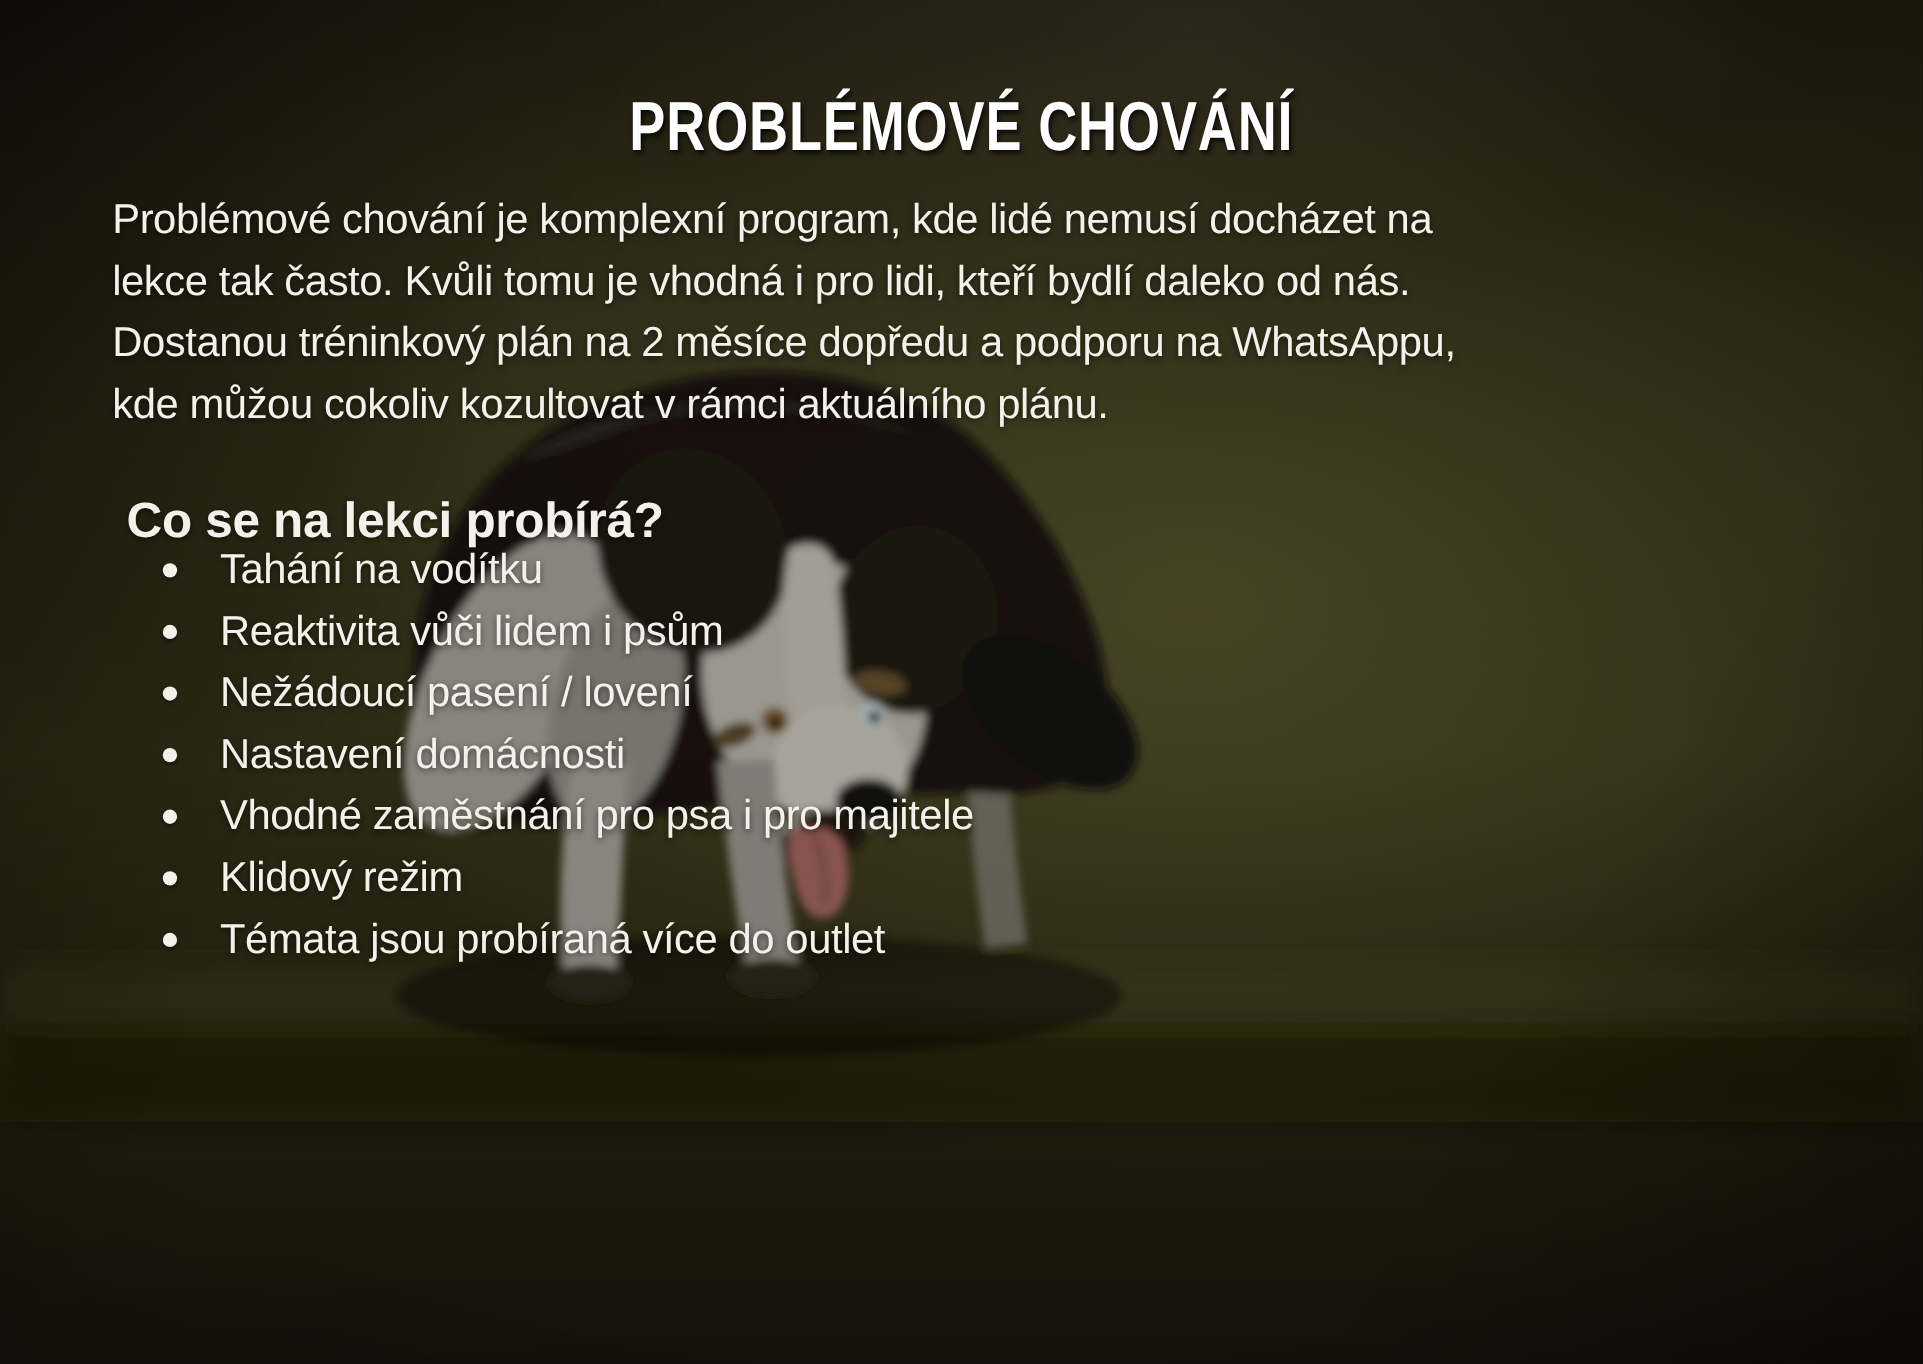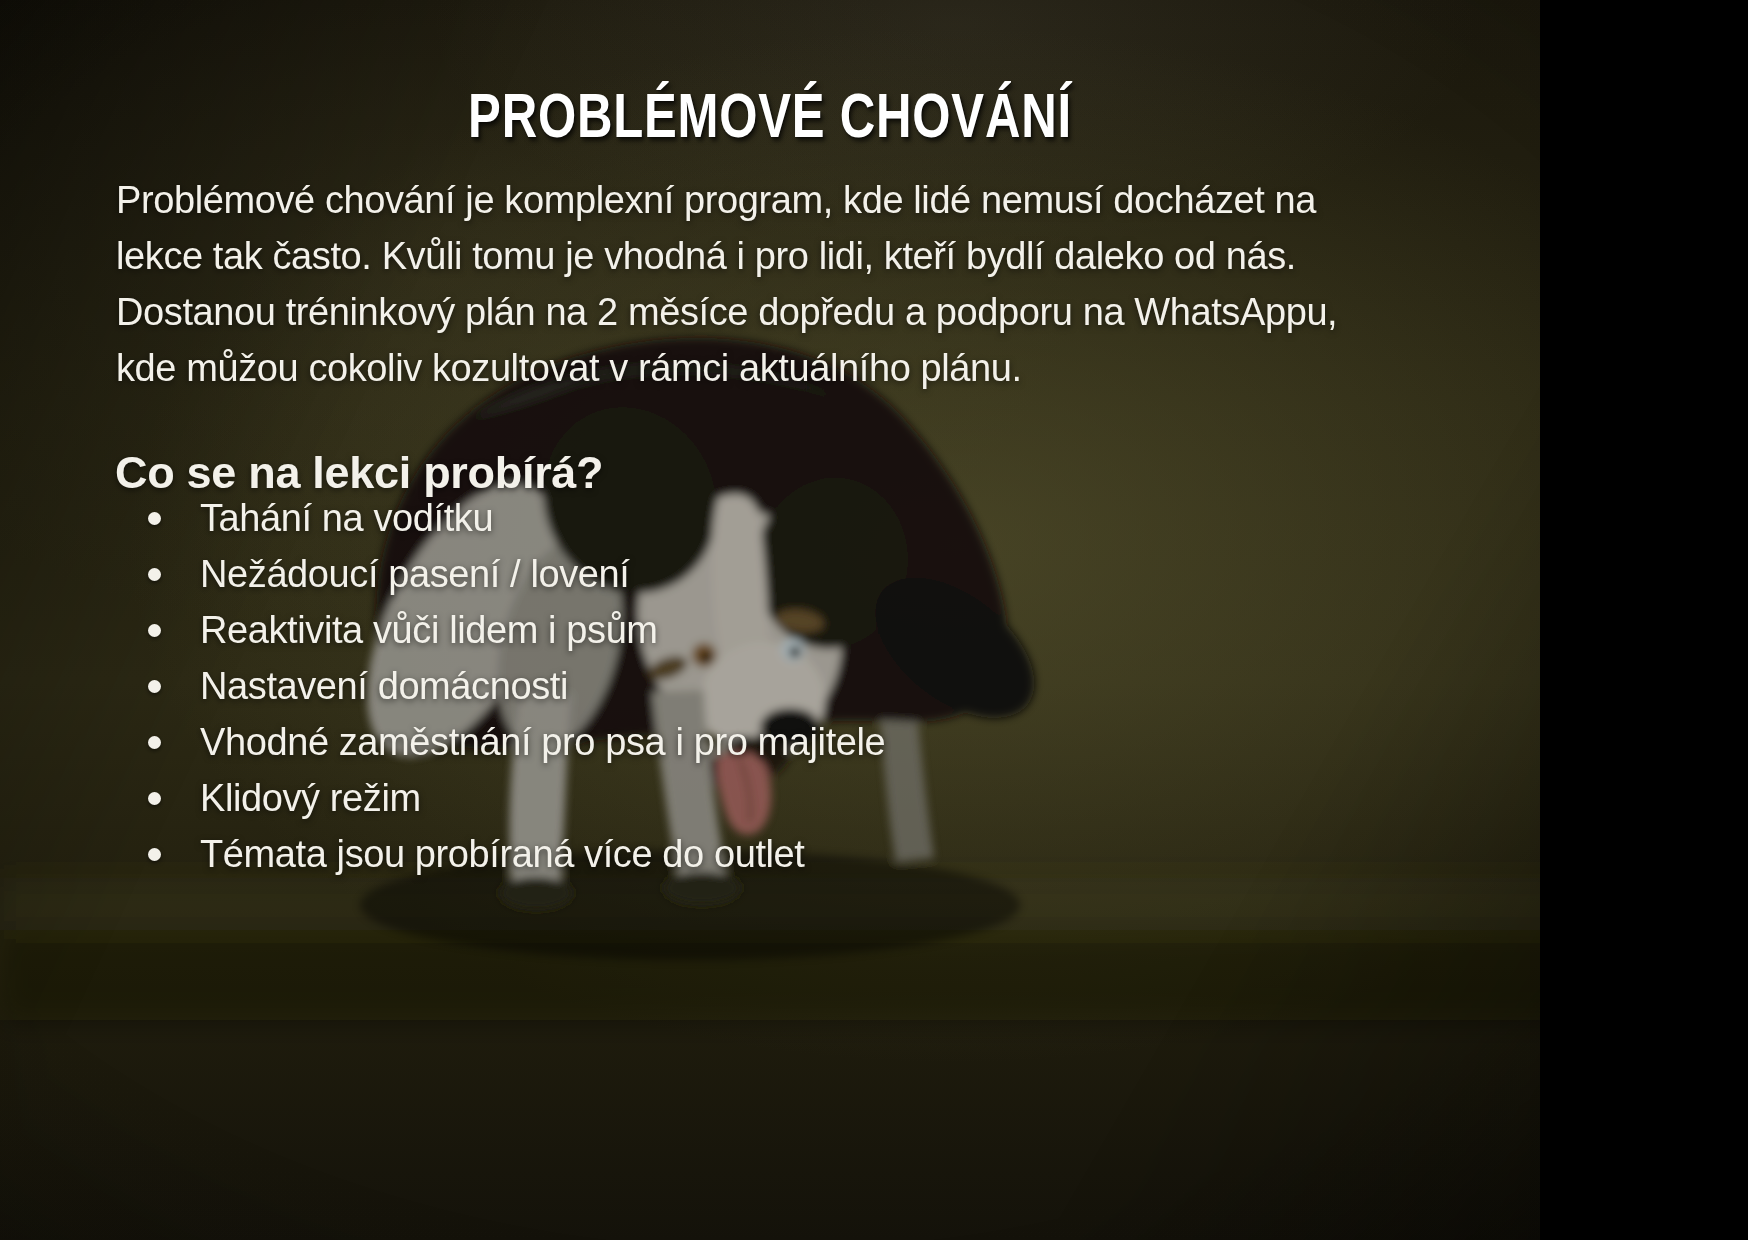--- a/index.html
+++ b/index.html
@@ -1,18 +1,18 @@
 <!DOCTYPE html>
 <html><head>
 <meta charset="utf-8">
 <style>
   html,body{margin:0;padding:0;background:#000;}
   .slide{
     position:relative;
-    width:1540px;height:1240px;
+    width:1748px;height:1240px;
     overflow:hidden;
     font-family:"Liberation Sans", sans-serif;
     background-color:#24210f;
     background-image:
       radial-gradient(ellipse 1150px 720px at 62% 44%, rgba(99,95,54,.50), rgba(99,95,54,0) 72%),
       radial-gradient(ellipse 700px 300px at 62% 2%, rgba(120,114,96,.16), transparent 75%),
       radial-gradient(ellipse 900px 520px at 28% 22%, rgba(66,62,38,.30), transparent 72%),
       linear-gradient(180deg,#1b180d 0%,#282512 32%,#2d2a15 55%,#221f0e 76%,#14120a 100%);
   }
   .bg-photo{position:absolute;left:0;top:0;width:1748px;height:1240px;}
@@ -27,21 +27,21 @@
   .title{
     position:absolute;top:82px;left:0;width:100%;
     margin:0;text-align:center;
     font-size:63px;font-weight:bold;letter-spacing:1px;line-height:66px;
     color:#ffffff;
     transform:scaleX(.78);
     text-shadow:3px 4px 5px rgba(0,0,0,.6), 1px 1px 2px rgba(0,0,0,.5);
     white-space:nowrap;
   }
   .intro{
-    position:absolute;top:172px;left:116px;margin:0;
+    position:absolute;top:172px;left:102px;margin:0;
     font-size:38px;line-height:56px;letter-spacing:-.4px;
     text-shadow:0 2px 6px rgba(0,0,0,.55);
   }
   .intro .line{white-space:nowrap;}
   .section-heading{
     position:absolute;top:442px;left:115px;margin:0;
     font-size:45px;font-weight:bold;line-height:62px;letter-spacing:-.3px;
     text-shadow:0 2px 6px rgba(0,0,0,.55);
     white-space:nowrap;
   }
@@ -146,22 +146,22 @@
       <span class="line">Problémové chování je komplexní program, kde lidé nemusí docházet na</span><br>
       <span class="line">lekce tak často. Kvůli tomu je vhodná i pro lidi, kteří bydlí daleko od nás.</span><br>
       <span class="line">Dostanou tréninkový plán na 2 měsíce dopředu a podporu na WhatsAppu,</span><br>
       <span class="line">kde můžou cokoliv kozultovat v rámci aktuálního plánu.</span>
     </p>
 
     <h2 class="section-heading">Co se na lekci probírá?</h2>
 
     <ul class="topics">
       <li>Tahání na vodítku</li>
+      <li>Reaktivita vůči lidem i psům</li>
       <li>Nežádoucí pasení / lovení</li>
-      <li>Reaktivita vůči lidem i psům</li>
       <li>Nastavení domácnosti</li>
       <li>Vhodné zaměstnání pro psa i pro majitele</li>
       <li>Klidový režim</li>
       <li>Témata jsou probíraná více do outlet</li>
     </ul>
 
   </div>
 </div>
 
 </body></html>

